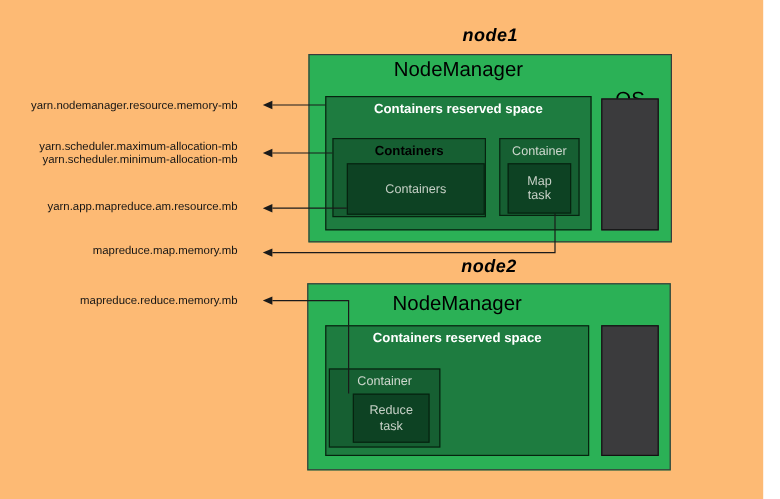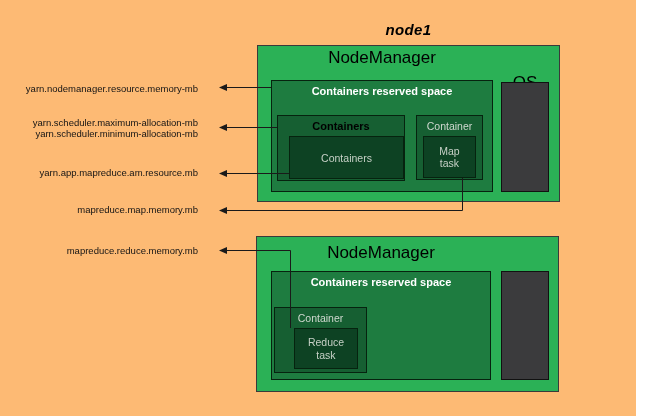--- a/index.html
+++ b/index.html
@@ -57,20 +57,21 @@
     <span class="cap-light">Container</span>
   </div>
 
   <div class="abs task-box" style="left:423px;top:136px;width:53px;height:42px;">
     <span class="task-text">Map</span>
     <span class="task-text">task</span>
   </div>
 
   <div class="abs os-box" style="left:501px;top:82px;width:48px;height:110px;"></div>
 
+  <div class="abs node-title" style="left:256px;top:215px;width:303px;">node2</div>
 
   <div class="abs node-box" style="left:256px;top:236px;width:303px;height:156px;"></div>
 
   <div class="abs nm-label" style="left:271px;top:244px;width:220px;">NodeManager</div>
 
   <div class="abs os-label" style="left:501px;top:245px;width:48px;">OS</div>
 
   <div class="abs reserved-box" style="left:271px;top:271px;width:220px;height:109px;">
     <span class="cap-white">Containers reserved space</span>
   </div>

